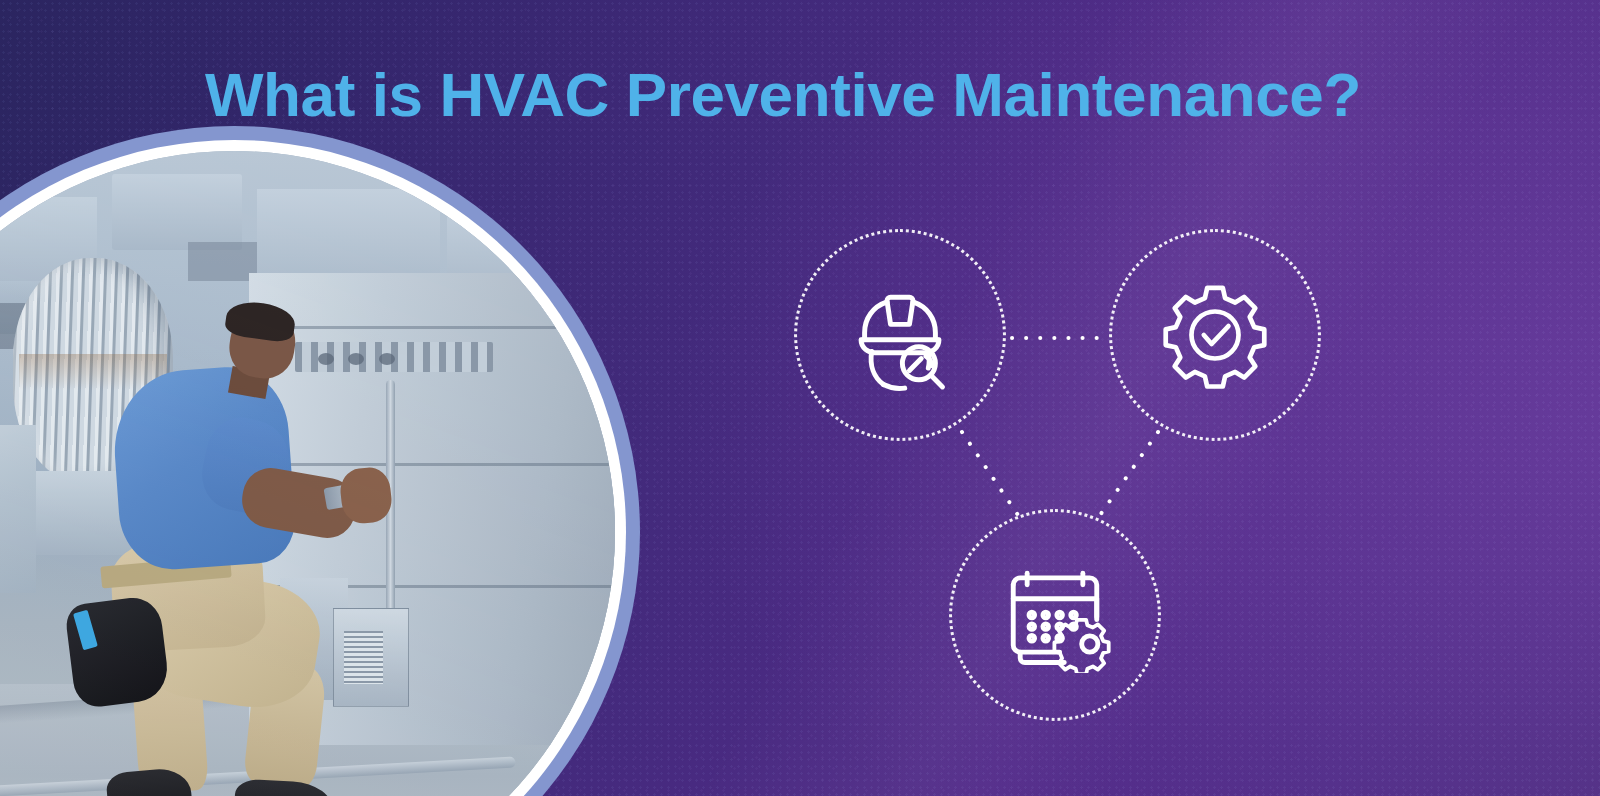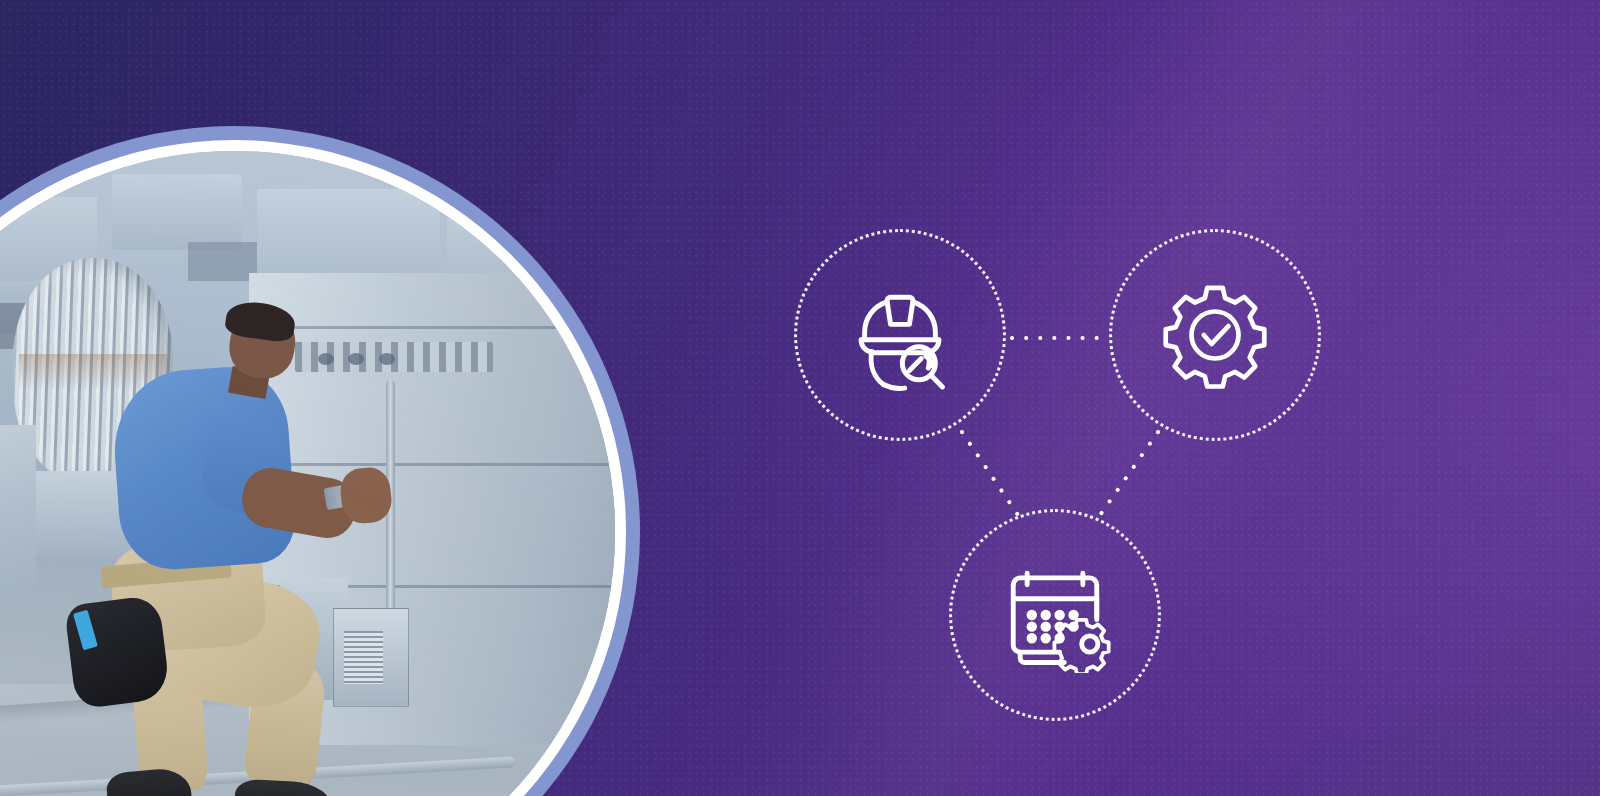--- a/index.html
+++ b/index.html
@@ -336,20 +336,21 @@
   }
 </style>
 </head>
 <body>
 
 <div class="canvas">
 
   <div class="texture"></div>
   <div class="sheen"></div>
 
+  <h1 class="title">What is HVAC Preventive Maintenance?</h1>
 
   <div class="photo-wrap">
     <div class="ring-outer"></div>
     <div class="ring-inner"></div>
     <div class="photo-clip">
       <div class="photo">
 
         <div class="bg-unit b1"></div>
         <div class="bg-unit b2"></div>
         <div class="bg-unit b3"></div>

